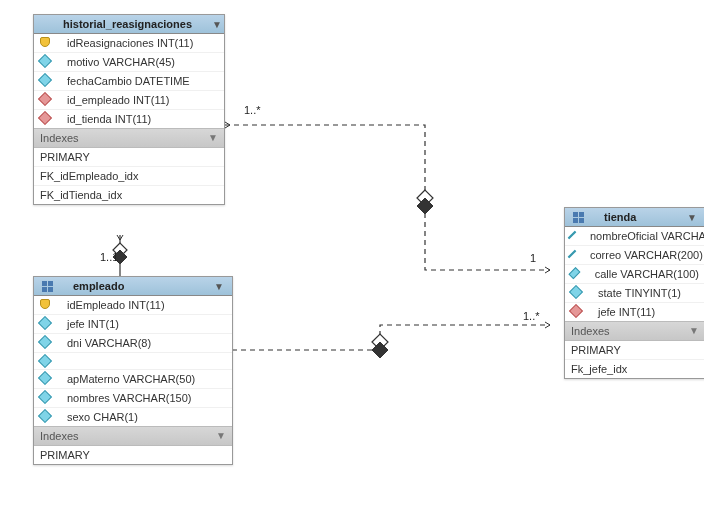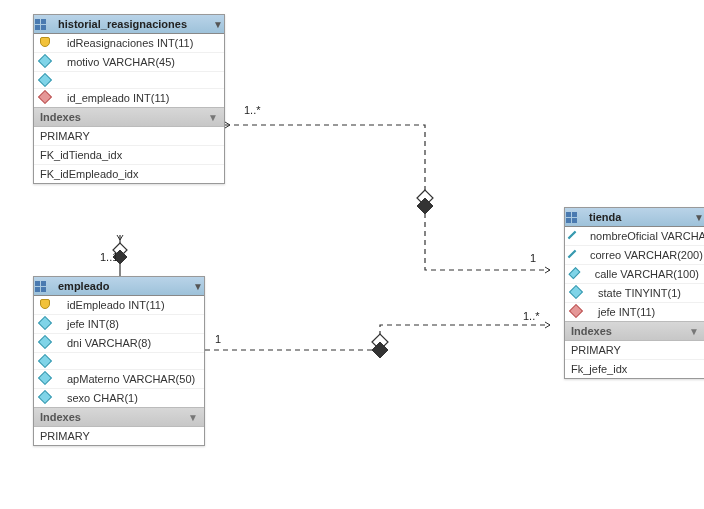--- a/index.html
+++ b/index.html
@@ -1,25 +1,25 @@
 <!DOCTYPE html>
 <html><head>
 <meta charset="utf-8">
 <style>
 *{box-sizing:border-box;margin:0;padding:0}
 body{font-family:Tahoma,Arial,sans-serif;font-size:11px;background:#fff;position:relative;width:704px;height:509px;color:#333}
 .canvas{position:relative;width:704px;height:509px}
 .table{position:absolute;border:1px solid #999;background:#fff;box-shadow:0 1px 2px rgba(0,0,0,.15)}
-.thead{background:linear-gradient(#b9d3e8,#9ec2da);border-bottom:1px solid #888;padding:3px 1px;display:flex;align-items:center;gap:12px;font-weight:bold;color:#222}
+.thead{background:linear-gradient(#b9d3e8,#9ec2da);border-bottom:1px solid #888;padding:3px 8px;display:flex;align-items:center;gap:20px;font-weight:bold;color:#222}
 .thead .grid-icon{width:11px;height:11px;display:grid;grid-template-columns:1fr 1fr;grid-template-rows:1fr 1fr;gap:1px}
 .thead .grid-icon span{background:#4a7ab0}
 .thead .exp{margin-left:auto;color:#555;font-size:10px}
 .row{padding:3px 6px;display:flex;align-items:flex-start;gap:17px;border-bottom:1px solid #f0f0f0;white-space:nowrap}
 .row:last-child{border-bottom:none}
-.section{background:linear-gradient(#d7d7d7,#c7c7c7);padding:3px 6px;font-weight:bold;color:#555;border-top:1px solid #bbb;border-bottom:1px solid #bbb;display:flex;align-items:center}
+.section{background:linear-gradient(#d7d7d7,#c7c7c7);padding:3px 6px;font-weight:normal;color:#555;border-top:1px solid #bbb;border-bottom:1px solid #bbb;display:flex;}
 .section .exp{margin-left:auto;color:#777;font-size:10px}
 .ico{width:10px;height:10px;display:inline-block;transform:rotate(45deg)}
 .ico.key{background:#f2c23a;border:1px solid #b8901a;transform:none;border-radius:2px 2px 50% 50%}
 .ico.blue{background:#7fd4e8;border:1px solid #3a98ad}
 .ico.red{background:#e59797;border:1px solid #b55}
 svg.conn{position:absolute;top:0;left:0;width:704px;height:509px;pointer-events:none}
 .lbl{position:absolute;font-size:11px;color:#222;background:transparent}
 </style>
 </head>
 <body>
@@ -69,67 +69,76 @@
         <div class="row">
           <span class="ico key"></span>
           <span>idReasignaciones INT(11)</span>
         </div>
         <div class="row">
           <span class="ico blue"></span>
           <span>motivo VARCHAR(45)</span>
         </div>
         <div class="row">
           <span class="ico blue"></span>
+          <span>fechaCambio DATETIME</span>
         </div>
         <div class="row">
           <span class="ico red"></span>
           <span>id_empleado INT(11)</span>
+        </div>
+        <div class="row">
+          <span class="ico red"></span>
+          <span>id_tienda INT(11)</span>
         </div>
       </div>
   <div class="section">
     <span>Indexes</span>
     <span class="exp">▼</span>
   </div>
   <div id="hist-idx">
         <div class="row">PRIMARY</div>
+        <div class="row">FK_idEmpleado_idx</div>
         <div class="row">FK_idTienda_idx</div>
-        <div class="row">FK_idEmpleado_idx</div>
       </div>
 </div>
 
-<div class="table" style="left:33px;top:276px;width:172px">
+<div class="table" style="left:33px;top:276px;width:200px">
   <div class="thead">
     <span class="grid-icon">
           <span></span>
           <span></span>
           <span></span>
           <span></span>
         </span>
     <span>empleado</span>
     <span class="exp">▼</span>
   </div>
   <div id="emp-cols">
         <div class="row">
           <span class="ico key"></span>
           <span>idEmpleado INT(11)</span>
         </div>
         <div class="row">
           <span class="ico blue"></span>
-          <span>jefe INT(8)</span>
+          <span>jefe INT(1)</span>
         </div>
         <div class="row">
           <span class="ico blue"></span>
           <span>dni VARCHAR(8)</span>
         </div>
         <div class="row">
           <span class="ico blue"></span>
         </div>
         <div class="row">
           <span class="ico blue"></span>
           <span>apMaterno VARCHAR(50)</span>
+        </div>
+        <div class="row">
+          <span class="ico blue"></span>
+          <span>nombres VARCHAR(150)</span>
         </div>
         <div class="row">
           <span class="ico blue"></span>
           <span>sexo CHAR(1)</span>
         </div>
       </div>
   <div class="section">
     <span>Indexes</span>
     <span class="exp">▼</span>
   </div>

